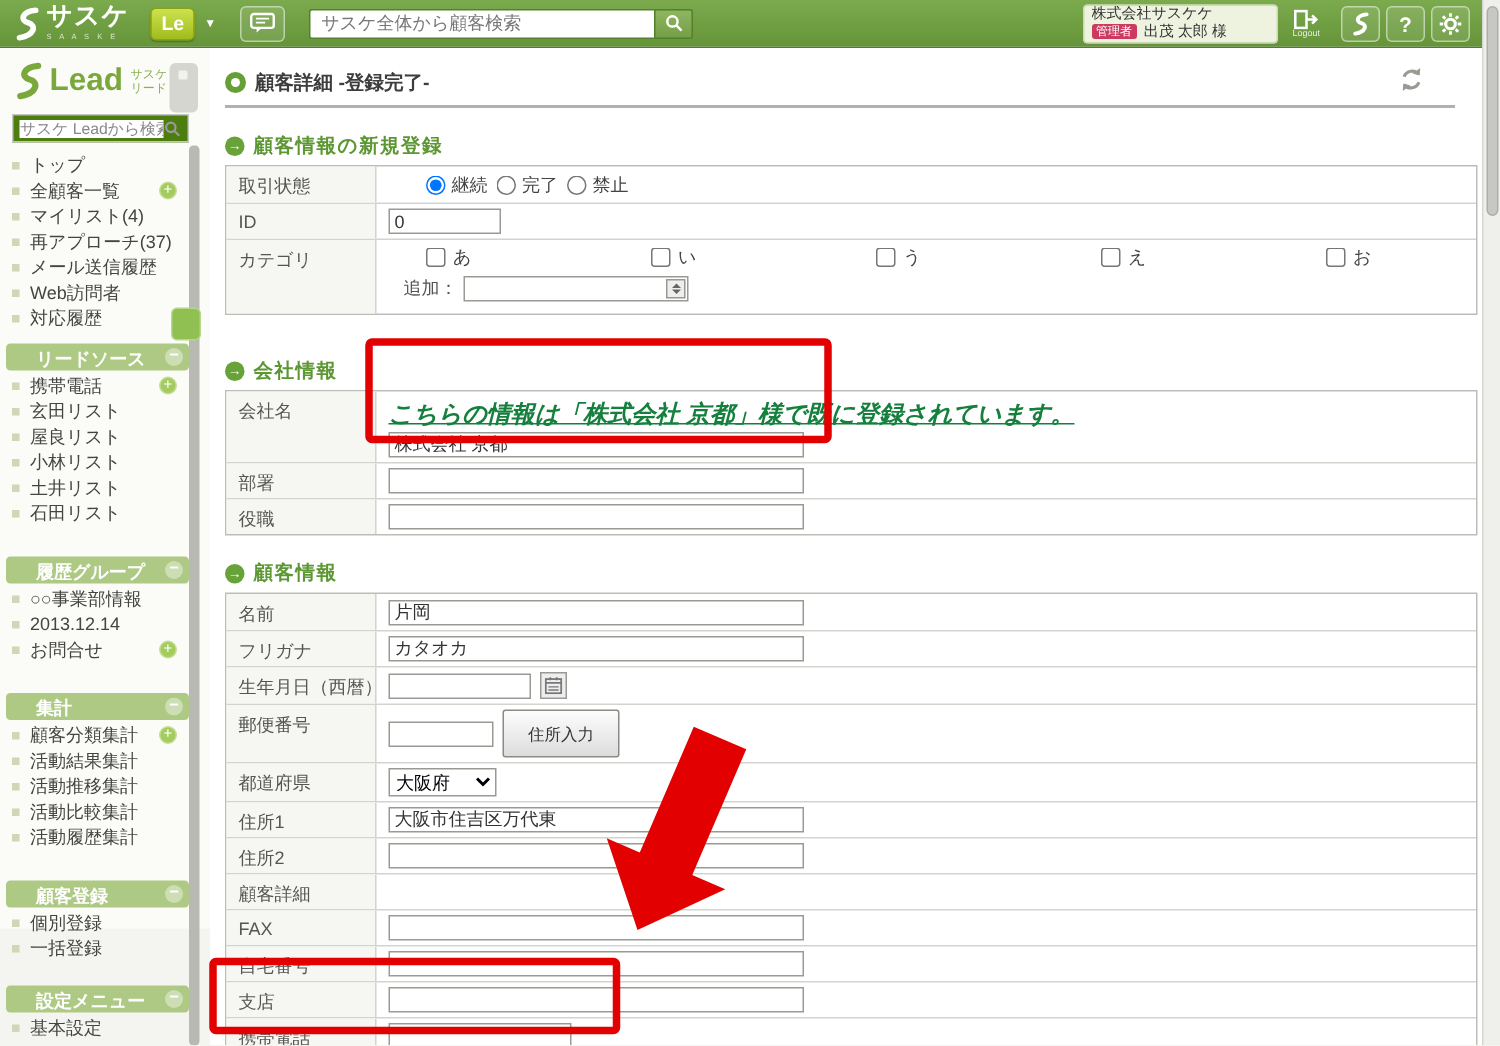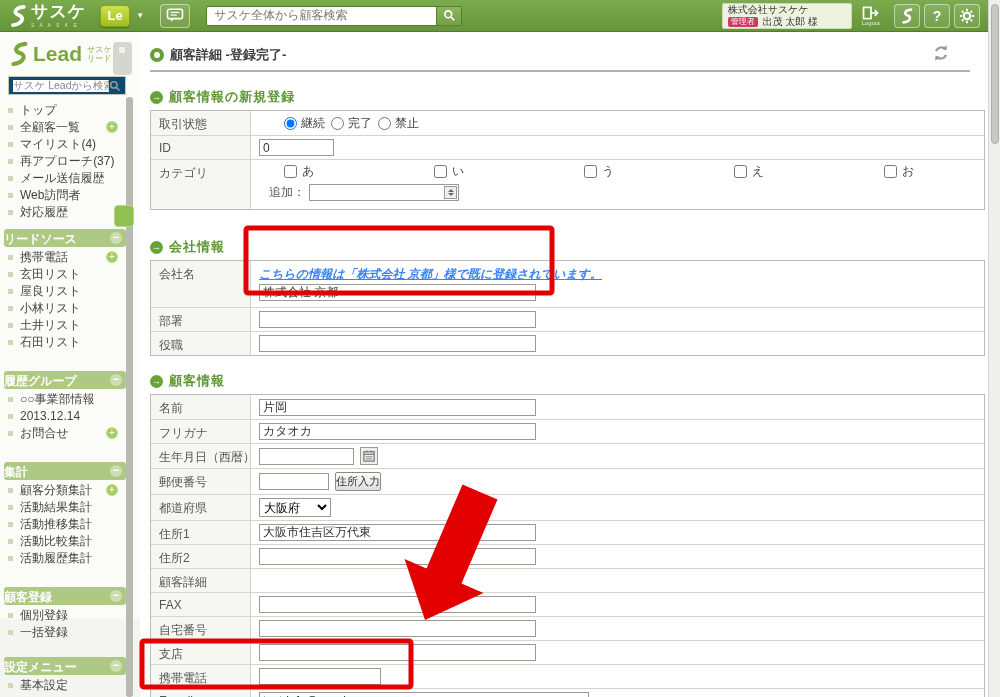--- a/index.html
+++ b/index.html
@@ -47,32 +47,32 @@
 
   
   .sidebar { position:absolute; left:0; top:32px; width:140px; height:587px; background:#fbfbf7; z-index:4; }
   .sb-logo { display:flex; align-items:center; gap:3px; padding:9px 0 4px 8px; cursor:pointer; }
   .sb-logo .lead { color:#7aa83d; font-size:21px; font-weight:bold; letter-spacing:0; }
   .sb-logo .ruby { color:#8ab054; font-size:8px; line-height:9px; margin-left:2px; }
   .sb-tab { position:absolute; left:113px; top:10px; width:19px; height:33px;
     background:#d6d6d0; border-radius:4px; cursor:pointer; }
   .sb-tab::after { content:""; position:absolute; left:6px; top:5px; width:6px; height:6px; background:#f2f2ee; border-radius:1px; }
   .sb-search { display:flex; align-items:center; margin:5px 14px 0 8px; height:19px;
-    border:1px solid #c6c6c0; background:#0c4a6e; padding:0 4px; }
+    border:1px solid #c6c6c0; background:#4d7c0f; padding:0 4px; }
   .sb-search input { flex:1; border:none; outline:none; font-size:10.5px; color:#888; width:80px; }
   .sb-nav { list-style:none; margin-top:7px; }
   .sb-nav li, .sb-list li { position:relative; line-height:17px; font-size:12px; color:#444;
     padding-left:20px; cursor:pointer; white-space:nowrap; }
   .sb-nav li::before, .sb-list li::before { content:""; position:absolute; left:8px; top:6px;
     width:5px; height:5px; background:#ccd8b6; }
   .add-dot { position:absolute; right:22px; top:2px; width:12px; height:12px; border-radius:50%;
     background:#a3cc5d; border:1px solid #c4dd96; color:#fff; font-size:10px; line-height:10px;
     text-align:center; cursor:pointer; }
   .sb-sec { position:relative; margin:8px 14px 2px 4px; background:#adc983; border-radius:3px;
-    color:#fff; font-size:12px; font-weight:bold; padding:2px 0; height:18px; cursor:pointer; }
+    color:#fff; font-size:12px; font-weight:bold; padding:2px 20px; height:18px; cursor:pointer; }
   .sb-sec .minus { position:absolute; right:4px; top:3px; width:12px; height:12px; border-radius:50%;
     background:rgba(255,255,255,.4); color:#fff; font-size:11px; line-height:10px; text-align:center; font-weight:bold; }
   .sb-sec.mt20 { margin-top:20px; }
   .sb-sec.mt16 { margin-top:16px; }
   .sb-list { list-style:none; }
   .sb-scroll { position:absolute; left:126px; top:65px; width:7px; height:600px;
     background:#b9b9b3; border-radius:3px; cursor:pointer; }
   .sb-handle { position:absolute; left:114px; top:173px; width:20px; height:22px;
     background:#8fc051; border:1px solid #b6d68b; border-radius:4px; cursor:pointer; z-index:2; }
 
@@ -94,38 +94,38 @@
   .ftable { margin-left:10px; width:835px; border:1px solid #bdbdb8; background:#fff; }
   .frow { display:flex; min-height:24px; }
   .frow + .frow { border-top:1px solid #d4d4cf; }
   .flabel { width:100px; flex-shrink:0; background:#f6f6f2; border-right:1px solid #d4d4cf;
     padding:5px 6px 0 8px; font-size:12px; color:#555; white-space:nowrap; overflow:hidden; }
   .fctrl { flex:1; padding:3px 8px; display:flex; align-items:center; gap:6px; }
   .fctrl.col { flex-direction:column; align-items:flex-start; gap:4px; }
   .ti { height:17px; border:1px solid #9a9a94; font-size:12px; font-family:inherit; padding:0 3px; color:#333; background:#fff; }
   .w-std  { width:277px; } .w-id { width:75px; } .w-zip { width:70px; }
   .w-tel  { width:122px; } .w-mail { width:330px; } .w-birth { width:95px; } .w-add { width:150px; }
-  .btn-sm { font-size:11px; font-family:inherit; padding:0 0; height:19px; border:1px solid #8b8b85;
+  .btn-sm { font-size:11px; font-family:inherit; padding:0 16px; height:32px; border:1px solid #8b8b85;
     background:linear-gradient(#fdfdfd,#dcdcdc); border-radius:2px; color:#333; cursor:pointer; }
   .cal-btn { width:18px; height:18px; border:1px solid #9a9a94; background:#eee; display:flex;
     align-items:center; justify-content:center; cursor:pointer; padding:0; }
   .opt { display:flex; align-items:center; gap:4px; font-size:12px; color:#444; cursor:pointer; }
   .opt input { margin:0; }
   .indent25 { margin-left:25px; }
   .cbrow { display:flex; width:100%; }
   .cbcol { width:150px; display:flex; align-items:center; gap:5px; font-size:12px; color:#444; }
   .cbcol:first-child { margin-left:25px; }
   .addline { display:flex; align-items:center; gap:4px; font-size:12px; color:#555; margin-left:10px; padding-bottom:3px; }
   .spin-wrap { position:relative; }
   .spin-btn { position:absolute; right:2px; top:2px; width:13px; height:13px; border:1px solid #9a9a94;
     background:#eee; display:flex; flex-direction:column; align-items:center; justify-content:center; gap:1px; cursor:pointer; }
   .spin-btn i { width:0; height:0; border-left:3px solid transparent; border-right:3px solid transparent; }
   .spin-btn .up { border-bottom:3px solid #666; }
   .spin-btn .dn { border-top:3px solid #666; }
-  .warn { font-size:12px; color:#3b82f6; font-weight:bold; font-style:italic; text-decoration:underline; margin-top:2px; }
+  .warn { font-size:16px; color:#15803d; font-weight:bold; font-style:italic; text-decoration:underline; margin-top:2px; }
   select.sel { height:19px; font-size:12px; font-family:inherit; border:1px solid #9a9a94; background:#fff; width:72px; }
 
   
   .annotations { position:absolute; left:0; top:0; width:1000px; height:697px; pointer-events:none; z-index:40; }
 </style>
 </head>
 <body>
 
 <div class="page">
 

